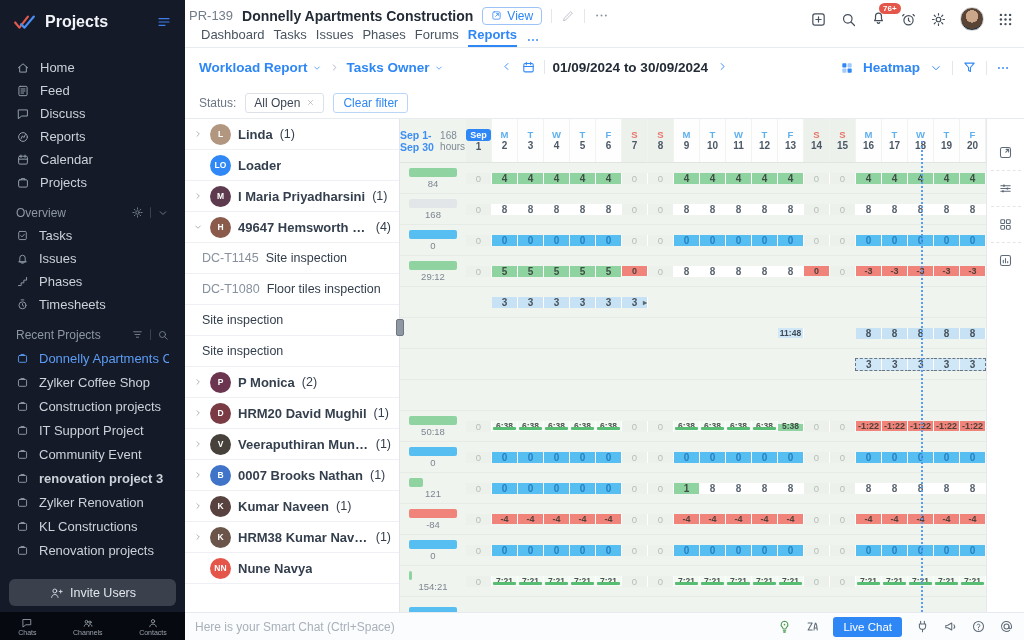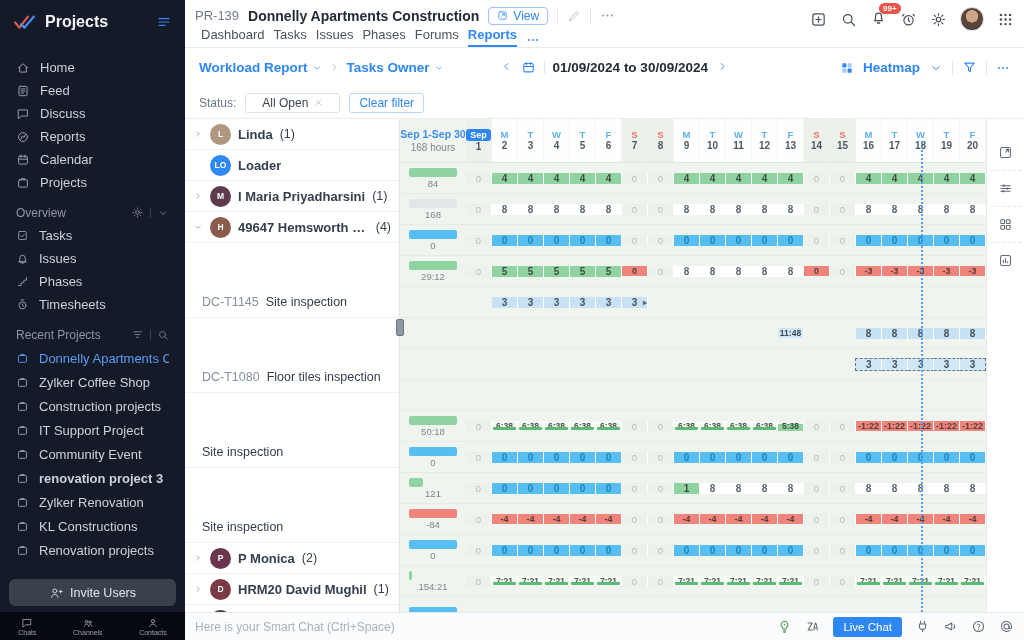--- a/index.html
+++ b/index.html
@@ -31,21 +31,21 @@
   .dock .ico{width:12px;height:12px;}
   .bb-main{position:absolute;left:185px;right:0;bottom:0;height:28px;background:#fbfcfd;border-top:1px solid #e7eaee;display:flex;align-items:center;padding:0 10px;gap:13px;}
   .smartchat{flex:1;color:#a8b0ba;font-size:12px;}
   .bb-main .ico{width:15px;height:15px;color:#5f6b78;}
   .bb-main .ico.bulb{color:#4a9950;}
   .livechat{background:#2e87f5;color:#fff;font-size:11.5px;padding:4px 10px;border-radius:3px;border:none;font-family:inherit;}
 
   
   .main{position:absolute;left:185px;top:0;right:0;bottom:28px;display:flex;flex-direction:column;background:#fff;}
   .hdr{border-bottom:1px solid #e9ecef;position:relative;flex:none;}
-  .titlebar{display:flex;align-items:center;height:26px;padding:5px 10px 0;gap:9px;}
+  .titlebar{display:flex;align-items:center;height:26px;padding:5px 4px 0;gap:9px;}
   .pcode{font-size:13px;color:#717c8a;}
   .pname{font-size:14px;font-weight:700;color:#232b36;}
   .viewbtn{display:flex;align-items:center;gap:5px;border:1px solid #9cc3f7;color:#2e87f5;border-radius:4px;font-size:12px;padding:1px 8px;background:#fff;font-family:inherit;}
   .viewbtn .ico{width:11px;height:11px;}
   .vdiv{width:1px;height:14px;background:#e3e7ec;}
   .pencil{width:14px;height:14px;color:#b9c0c9;}
   .hdots{width:15px;height:15px;color:#8a94a0;}
   .tabs{display:flex;gap:9px;padding:0 16px;height:21px;align-items:flex-end;}
   .tab{font-size:13px;color:#49545f;padding-bottom:3px;border-bottom:2.5px solid transparent;}
   .tab.active{color:#2e87f5;font-weight:700;border-bottom-color:#2e87f5;}
@@ -62,58 +62,58 @@
   .crumbsep{width:11px;height:11px;color:#9aa5b1;margin:0 7px;}
   .dategrp{margin-left:56px;display:flex;gap:8px;}
   .navchev{width:13px;height:13px;color:#2e87f5;}
   .calico{width:15px;height:15px;color:#2e87f5;}
   .datetxt{font-size:13.5px;font-weight:700;color:#232b36;}
   .rightgrp{margin-left:auto;display:flex;align-items:center;gap:9px;color:#2e87f5;}
   .rightgrp .lbl{font-size:13.5px;font-weight:600;}
   .rightgrp .ico{width:14px;height:14px;}
   .filterbar{height:32px;display:flex;align-items:center;padding:0 14px;gap:9px;border-bottom:1px solid #e9ecef;flex:none;}
   .statlbl{font-size:12px;color:#6b7684;}
-  .chip{display:flex;align-items:center;gap:6px;border:1px solid #dde2e8;border-radius:3px;padding:2px 16px;font-size:12px;color:#3c4654;background:#fff;}
+  .chip{display:flex;align-items:center;gap:6px;border:1px solid #dde2e8;border-radius:3px;padding:2px 8px;font-size:12px;color:#3c4654;background:#fff;}
   .chip .ico{width:9px;height:9px;color:#9aa5b1;}
   .clearbtn{border:1px solid #b9d6f9;color:#2e87f5;border-radius:3px;padding:2px 9px;font-size:12px;background:#fff;font-family:inherit;}
 
   
   .report{flex:1;display:flex;overflow:hidden;position:relative;background:#f0f4ef;}
   .names{width:215px;flex:none;background:#fff;border-right:1px solid #e2e6ea;overflow:hidden;}
   .barcol{width:66px;flex:none;background:#f0f4ef;overflow:hidden;}
   .grid{flex:1;position:relative;overflow:hidden;}
   .rrail{width:38px;flex:none;background:#fff;border-left:1px solid #e5e8ec;display:flex;flex-direction:column;align-items:center;padding-top:16px;gap:0;}
   .rrail .rbtn{width:30px;display:flex;justify-content:center;padding:10px 0;border-bottom:1px dashed #e2e6ea;color:#5f6b78;}
   .rrail .rbtn:last-child{border-bottom:none;}
   .rrail .ico{width:15px;height:15px;}
 
   .hd{height:44px;border-bottom:1px solid #e0e5e0;}
   .names .hd{display:flex;align-items:center;padding:0 10px;gap:8px;color:#9aa5b1;background:#fff;}
   .names .hd .ico{width:12px;height:12px;color:#6e7984;}
   .searchtxt{font-size:12.5px;color:#9aa5b1;}
-  .barcol .hd{display:flex;flex-direction:column;align-items:center;justify-content:center;gap:2px;}
+  .barcol .hd{display:flex;flex-direction:row;align-items:center;justify-content:center;gap:2px;}
   .rangelbl{font-size:10.5px;font-weight:700;color:#3d8ef2;}
   .caplbl{font-size:10px;color:#7e8994;}
   .grid .hd{display:flex;}
   .dhd{flex:1;display:flex;flex-direction:column;align-items:center;justify-content:center;gap:1px;background:#fdfefd;border-right:1px solid #f0f4ef;}
   .dhd.wk{background:#edf1ec;}
   .dl{font-size:9.5px;font-weight:700;color:#5fb0ee;line-height:1;}
   .dl.red{color:#e8756a;}
   .dn{font-size:10px;font-weight:600;color:#4d5866;line-height:1;}
   .mchip{background:#2e87f5;color:#fff;font-size:9px;font-weight:700;border-radius:3px;padding:1px 4px;line-height:1.2;}
 
   .nrow,.brow,.crow{height:31px;border-bottom:1px solid #eef0f3;display:flex;align-items:center;}
   .brow,.crow{border-bottom-color:#e6ebe6;}
   .nrow{padding:0 8px;gap:7px;background:#fff;}
   .chev{width:10px;height:10px;color:#8a94a0;flex:none;}
   .chev.hidden{visibility:hidden;}
   .av{width:21px;height:21px;border-radius:50%;color:#fff;font-size:8.5px;font-weight:700;display:flex;align-items:center;justify-content:center;flex:none;}
   .nm{font-size:13px;color:#343f4d;font-weight:600;white-space:nowrap;overflow:hidden;text-overflow:ellipsis;}
   .ct{font-size:12.5px;color:#343f4d;flex:none;}
-  .nrow.task{padding-left:17px;margin-top:44px;}
+  .nrow.task{padding-left:17px;}
   .tcode{font-size:12.5px;color:#87919d;flex:none;}
   .tnm{font-size:12.5px;color:#333e4c;white-space:nowrap;overflow:hidden;text-overflow:ellipsis;}
   .brow{flex-direction:column;justify-content:center;gap:2px;padding:0 9px;align-items:stretch;}
   .bartrack{height:9px;display:flex;}
   .bar{height:9px;border-radius:2px;}
   .bval{font-size:9.5px;color:#7c8690;text-align:center;line-height:1;}
 
   .cell{flex:1;display:flex;align-items:center;justify-content:center;font-size:10px;font-weight:700;color:#4a5560;background:#fff;border-right:1px solid #fff;position:relative;overflow:hidden;}
   .cell.wk{background:#edf1ec;}
   .c-e{font-weight:400;color:#b4beb6;font-size:9.5px;}
@@ -465,21 +465,21 @@
               <path d="M15.6 15.6 20.5 20.5"></path>
             </svg>
           </span>
         <span class="bellwrap">
           <span class="ico" id="ti-bell" style="width:17px;height:17px">
               <svg viewBox="0 0 24 24">
                 <path d="M6.5 16.5h11l-1.3-2.6V10a4.2 4.2 0 0 0-8.4 0v3.9z"></path>
                 <path d="M10.3 19a1.8 1.8 0 0 0 3.4 0"></path>
               </svg>
             </span>
-          <span class="badge">99+</span>
+          <span class="badge">76+</span>
         </span>
         <span class="ico" id="ti-alarm">
             <svg viewBox="0 0 24 24">
               <circle cx="12" cy="13" r="6.5"></circle>
               <path d="M12 10v3.5l2 1.5M5.5 5 3.8 6.7M18.5 5l1.7 1.7"></path>
             </svg>
           </span>
         <span class="ico" id="ti-gear">
             <svg viewBox="0 0 24 24">
               <circle cx="12" cy="12" r="3.2"></circle>

